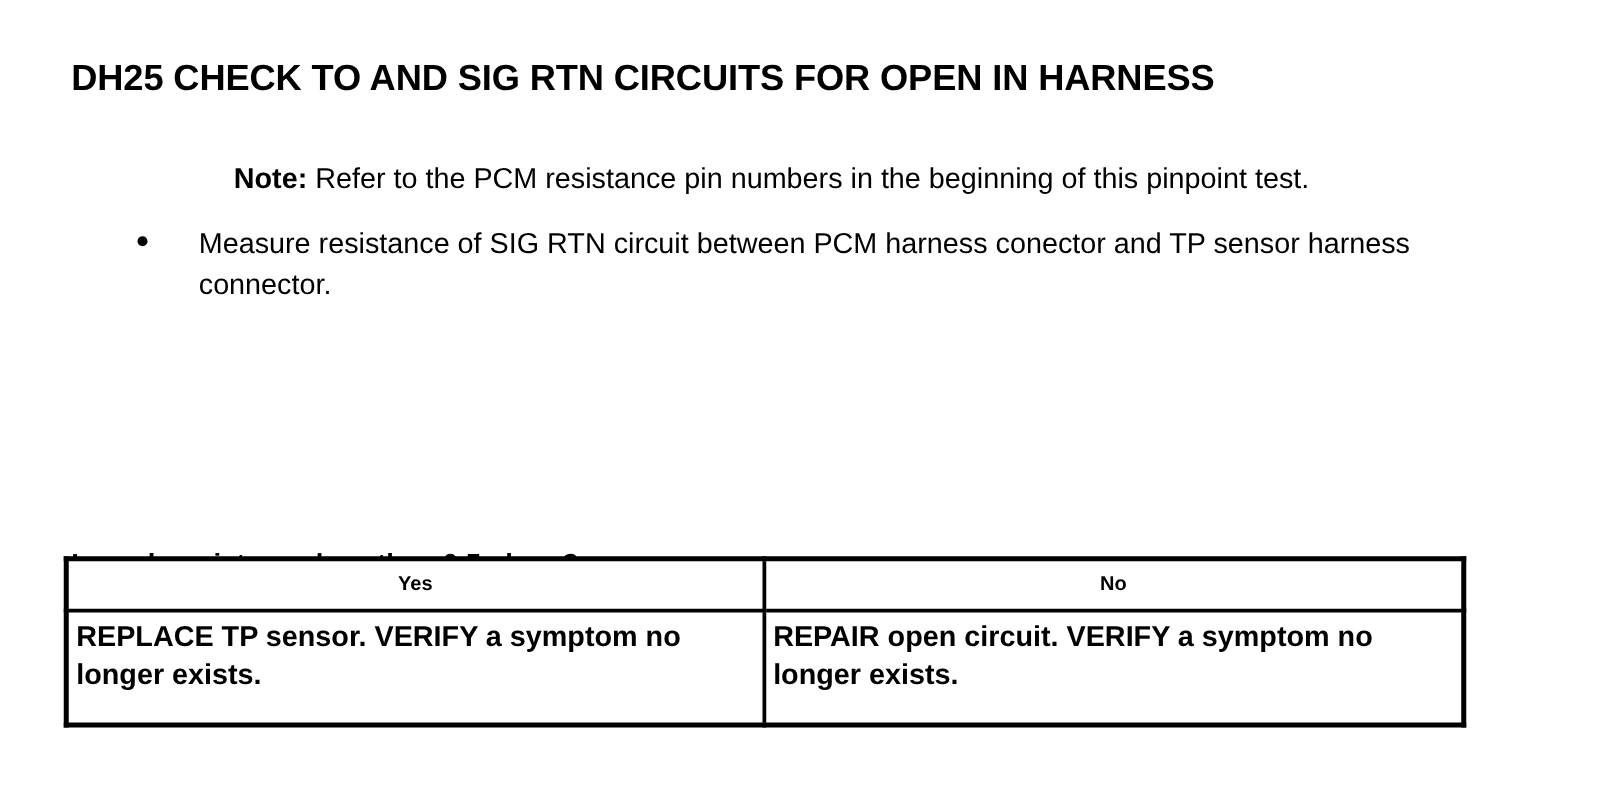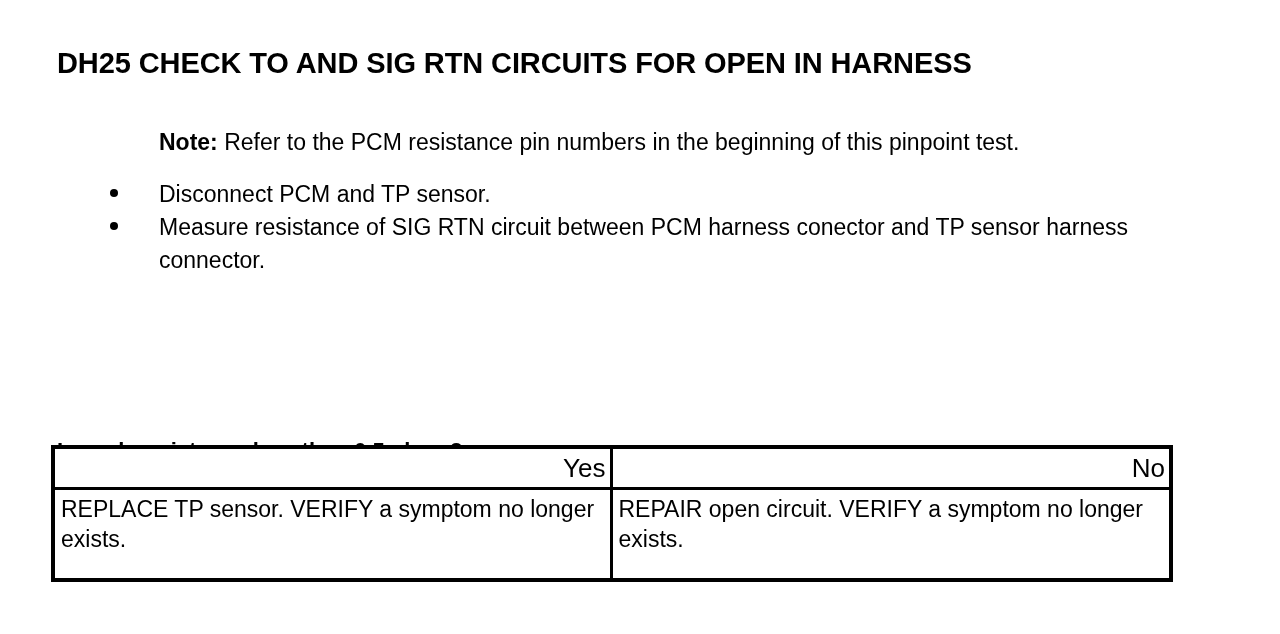--- a/index.html
+++ b/index.html
@@ -41,20 +41,21 @@
   .note-line {
     position: absolute;
     left: 147px;
     top: 105px;
     font-size: 23px;
     line-height: 28px;
     white-space: nowrap;
   }
   .note-label {
     font-weight: bold;
+    margin-left: 28px;
   }
 
   
   .steps {
     position: absolute;
     left: 45px;
     top: 178px;
     width: 1200px;
   }
   .step-row {
@@ -103,51 +104,47 @@
 
   .decision-table th,
   .decision-table td {
     border: 3px solid #000000;
     padding: 0;
     vertical-align: top;
     background: #ffffff;
   }
   .decision-table th {
     height: 38px;
-    text-align: right;
-    font-size: 26px;
-    font-weight: normal;
+    text-align: center;
+    font-size: 16px;
+    font-weight: bold;
     line-height: 38px;
     padding: 0 4px;
   }
   .decision-table td {
     height: 78px;
     text-align: left;
     font-size: 23px;
-    font-weight: normal;
+    font-weight: bold;
     line-height: 30px;
     padding: 4px 6px 6px 6px;
   }
 </style>
 </head>
 <body>
 
 <div class="page">
 
   <h1 class="doc-title">DH25 CHECK TO AND SIG RTN CIRCUITS FOR OPEN IN HARNESS</h1>
 
   <p class="note-line">
     <span class="note-label">Note:</span><span> Refer to the PCM resistance pin numbers in the beginning of this pinpoint test.</span>
   </p>
 
   <div class="steps">
-    <div class="step-row">
-      <span class="step-bullet"></span>
-      <div class="step-text">Disconnect PCM and TP sensor.</div>
-    </div>
     <div class="step-row">
       <span class="step-bullet"></span>
       <div class="step-text">Measure resistance of SIG RTN circuit between PCM harness conector and TP sensor harness connector.</div>
     </div>
   </div>
 
   <p class="question">Is each resistance less than 0.5 ohms?</p>
 
   <table class="decision-table">
     <colgroup>

